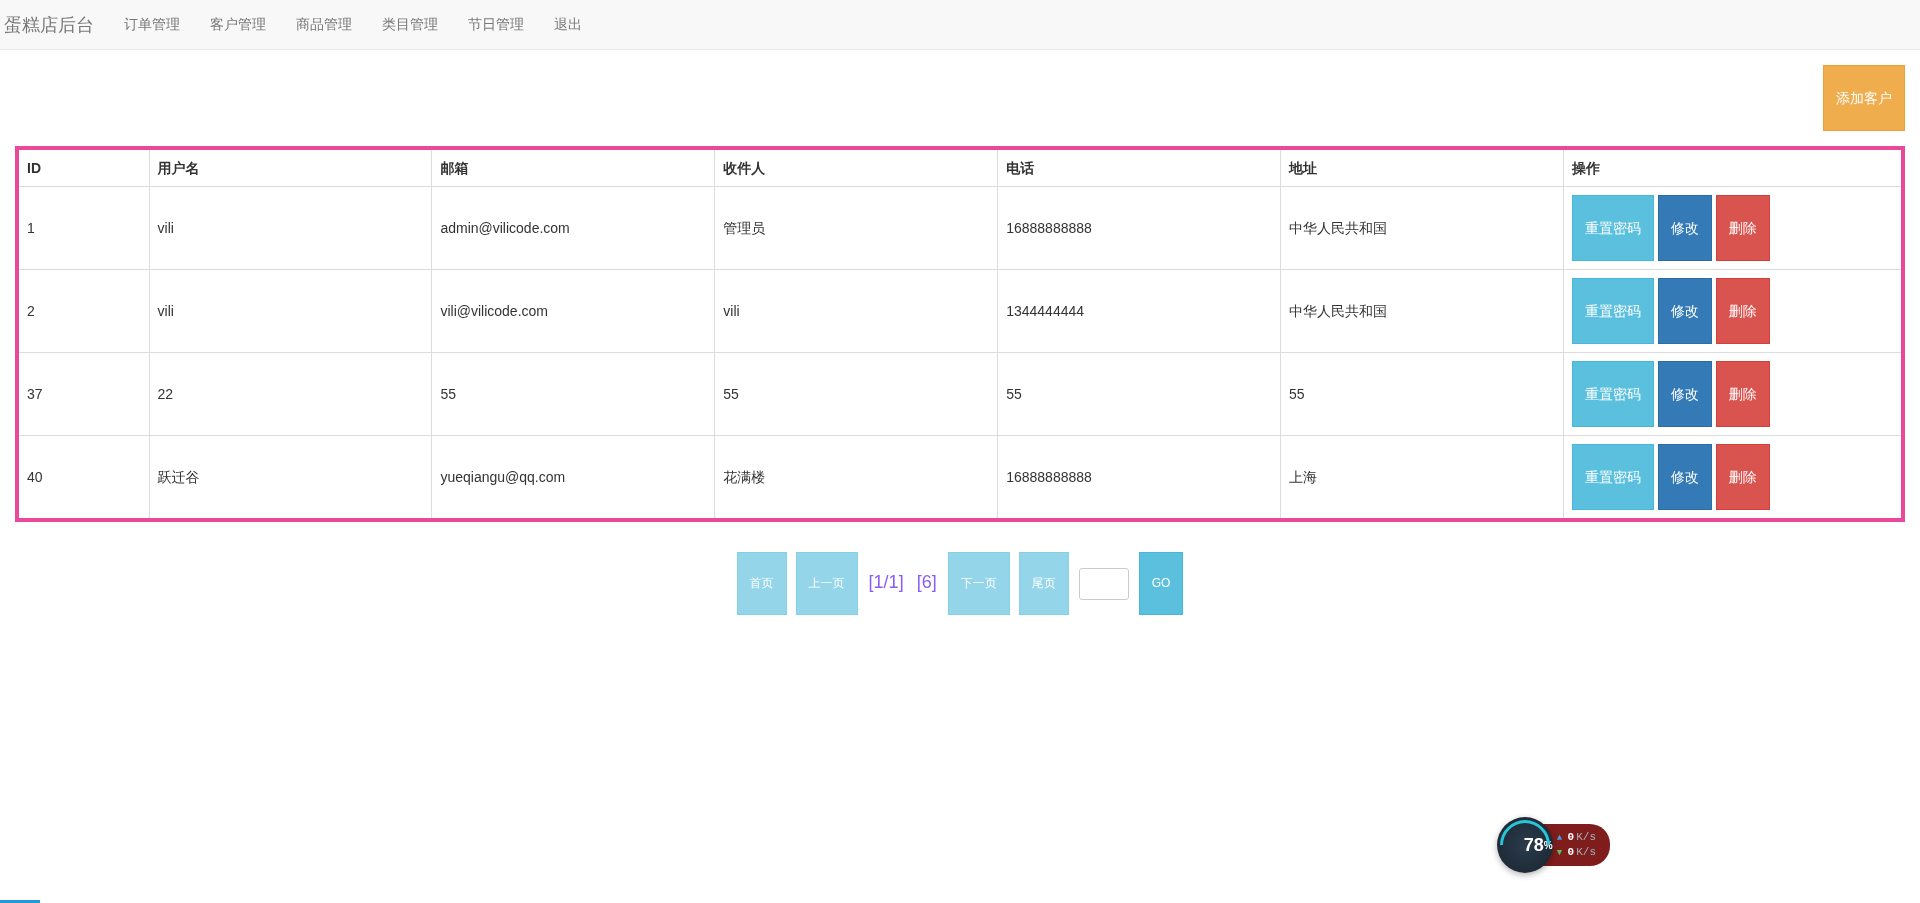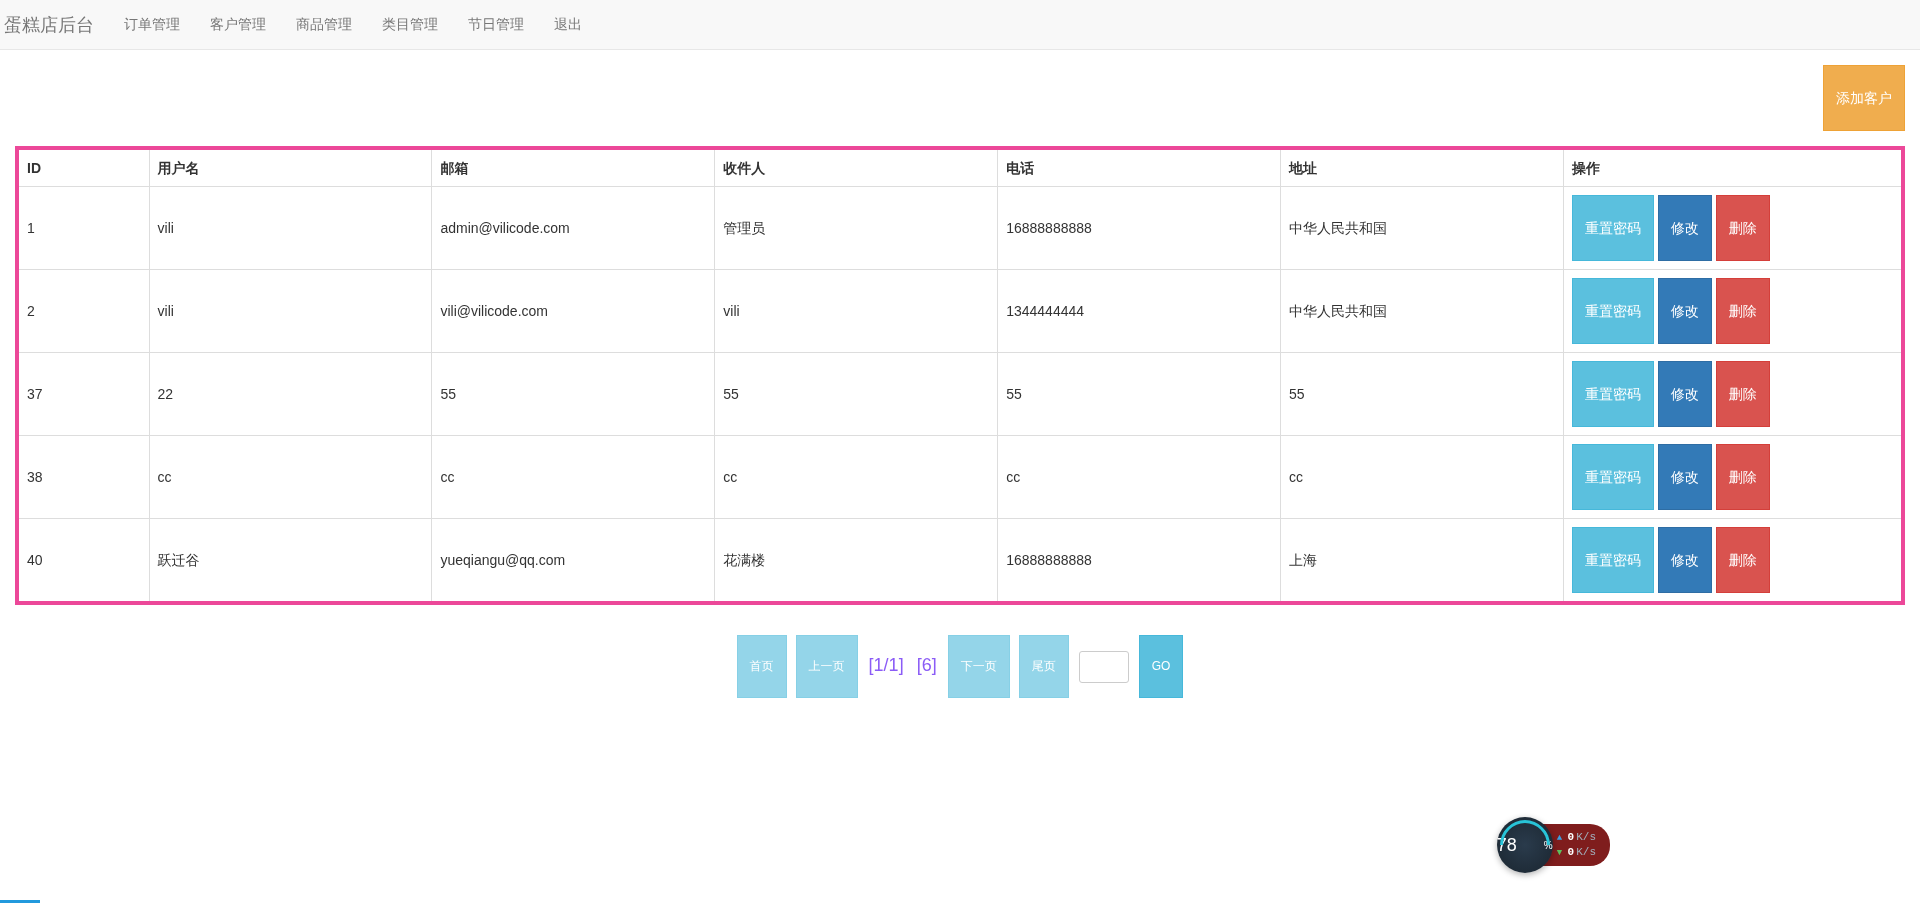--- a/index.html
+++ b/index.html
@@ -110,26 +110,27 @@
       bottom: 30px;
       display: flex;
       align-items: center;
     }
     .net-circle {
       width: 56px; height: 56px;
       border-radius: 50%;
       background: radial-gradient(circle at 50% 50%, #2a3b4c 0%, #1a252f 100%);
       display: flex;
       align-items: center;
-      justify-content: space-between;
+      justify-content: flex-end;
       color: #fff;
       font-size: 18px;
       position: relative;
       z-index: 2;
       box-shadow: 0 2px 6px rgba(0,0,0,0.3);
+      font-weight: bold;
     }
     .net-circle::before {
       content: "";
       position: absolute;
       inset: 3px;
       border-radius: 50%;
       border: 3px solid transparent;
       border-top-color: #28c4d8;
       border-right-color: #28c4d8;
       transform: rotate(-45deg);
@@ -213,29 +214,20 @@
         <tr>
           <td>37</td>
           <td>22</td>
           <td>55</td>
           <td>55</td>
           <td>55</td>
           <td>55</td>
           <td><a class="btn btn-info">重置密码</a> <a class="btn btn-primary">修改</a> <a class="btn btn-danger">删除</a></td>
         </tr>
         <tr>
-          <td>38</td>
-          <td>cc</td>
-          <td>cc</td>
-          <td>cc</td>
-          <td>cc</td>
-          <td>cc</td>
-          <td><a class="btn btn-info">重置密码</a> <a class="btn btn-primary">修改</a> <a class="btn btn-danger">删除</a></td>
-        </tr>
-        <tr>
           <td>40</td>
           <td>跃迁谷</td>
           <td>yueqiangu@qq.com</td>
           <td>花满楼</td>
           <td>16888888888</td>
           <td>上海</td>
           <td><a class="btn btn-info">重置密码</a> <a class="btn btn-primary">修改</a> <a class="btn btn-danger">删除</a></td>
         </tr>
       </tbody>
   </table>

